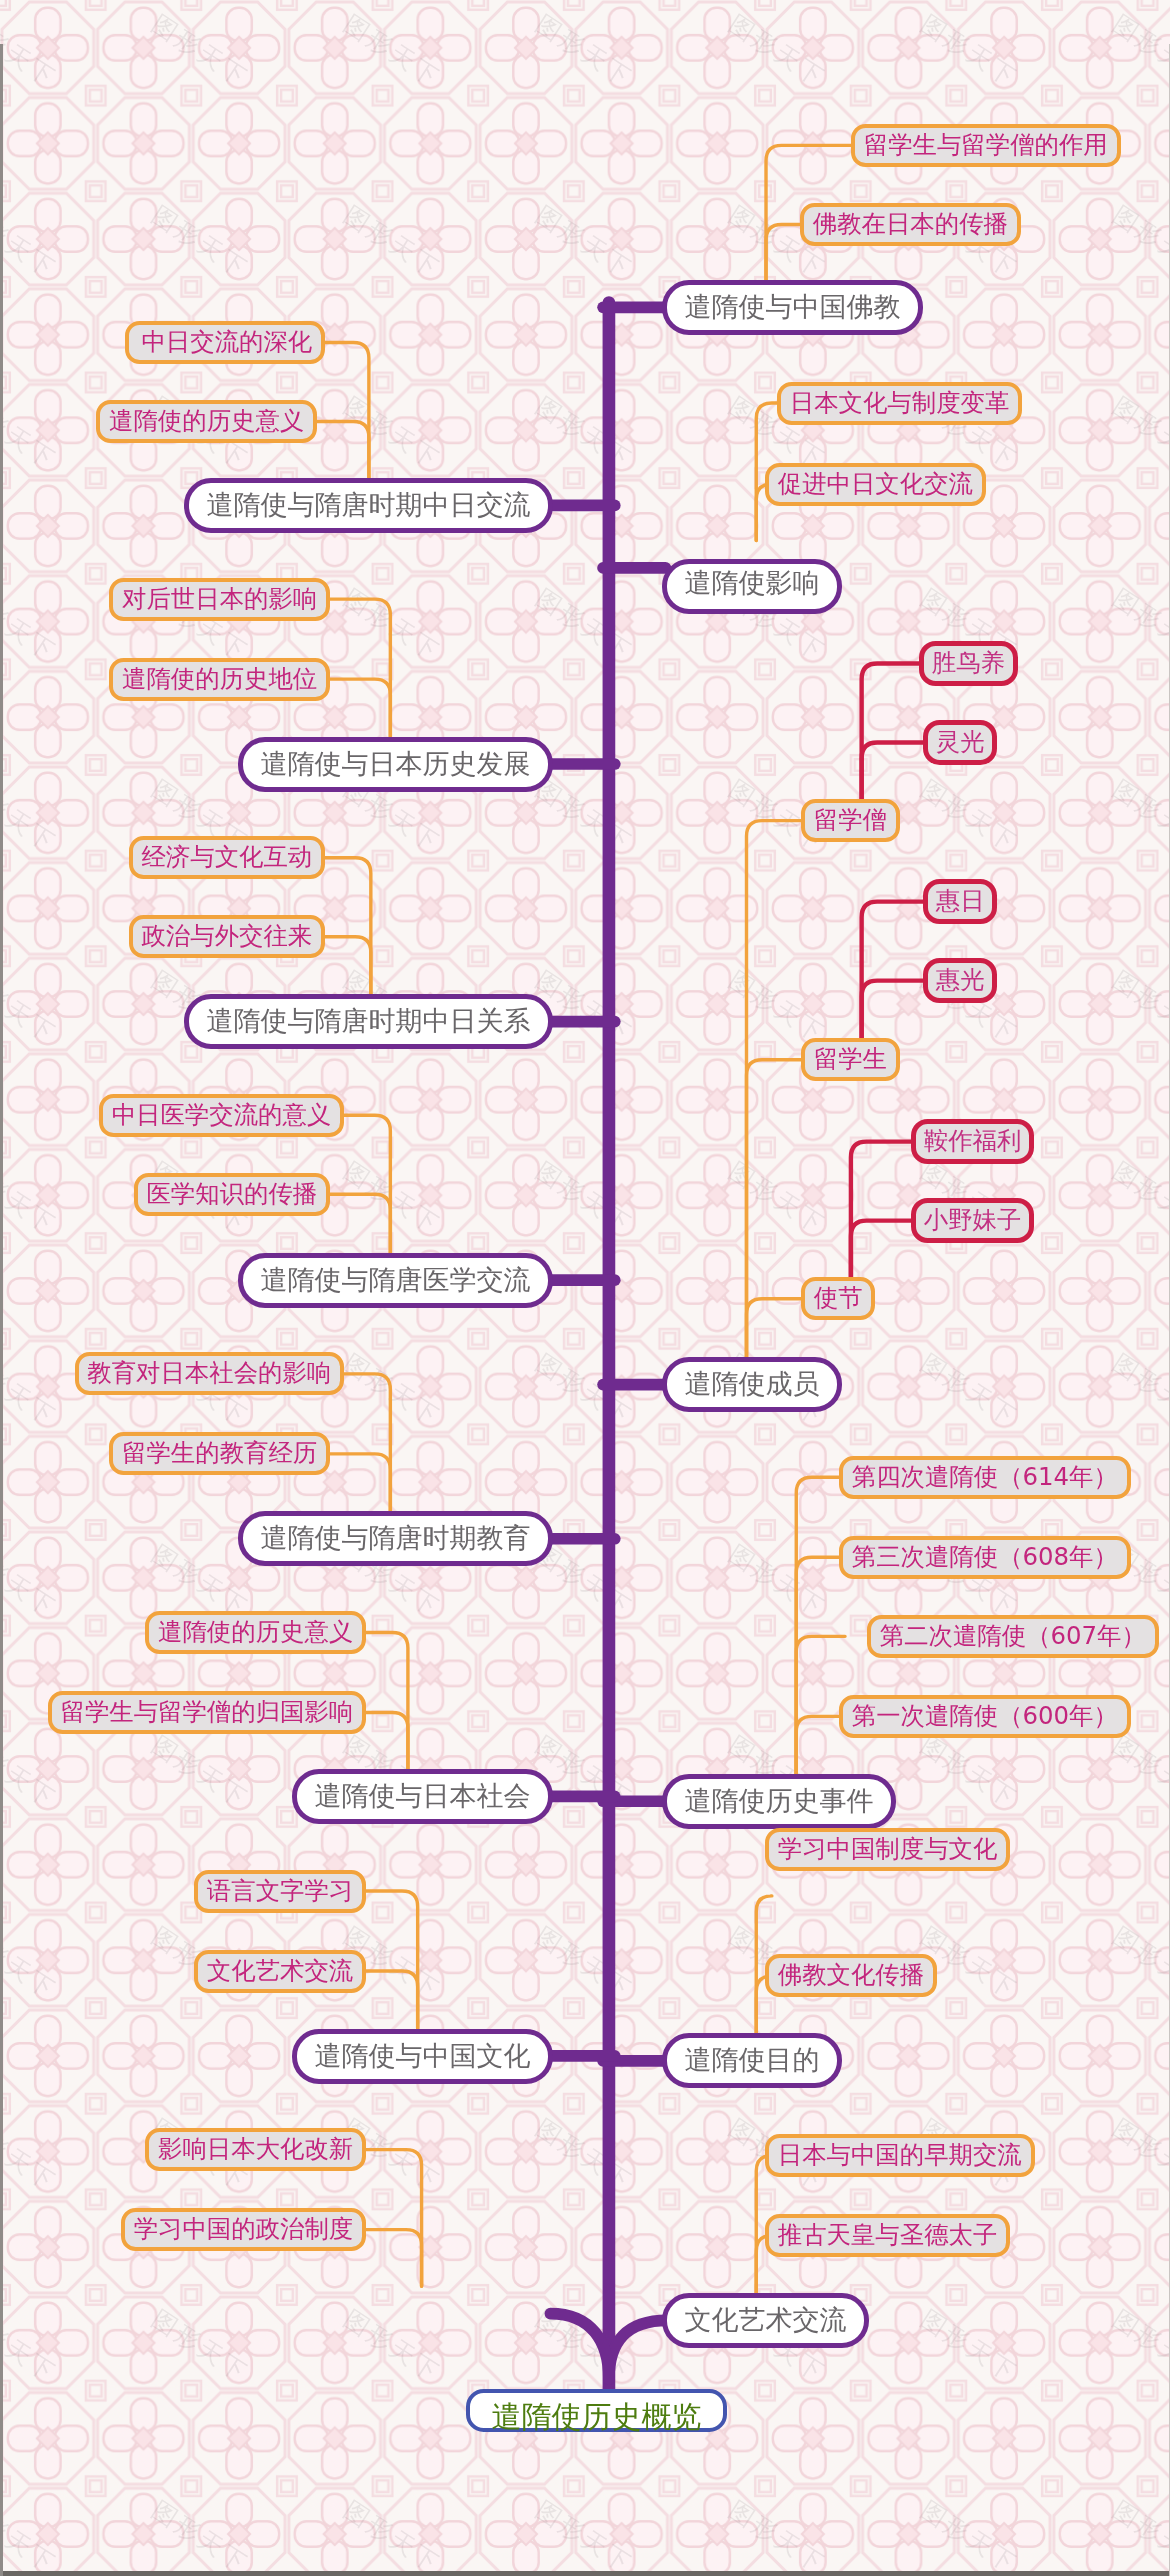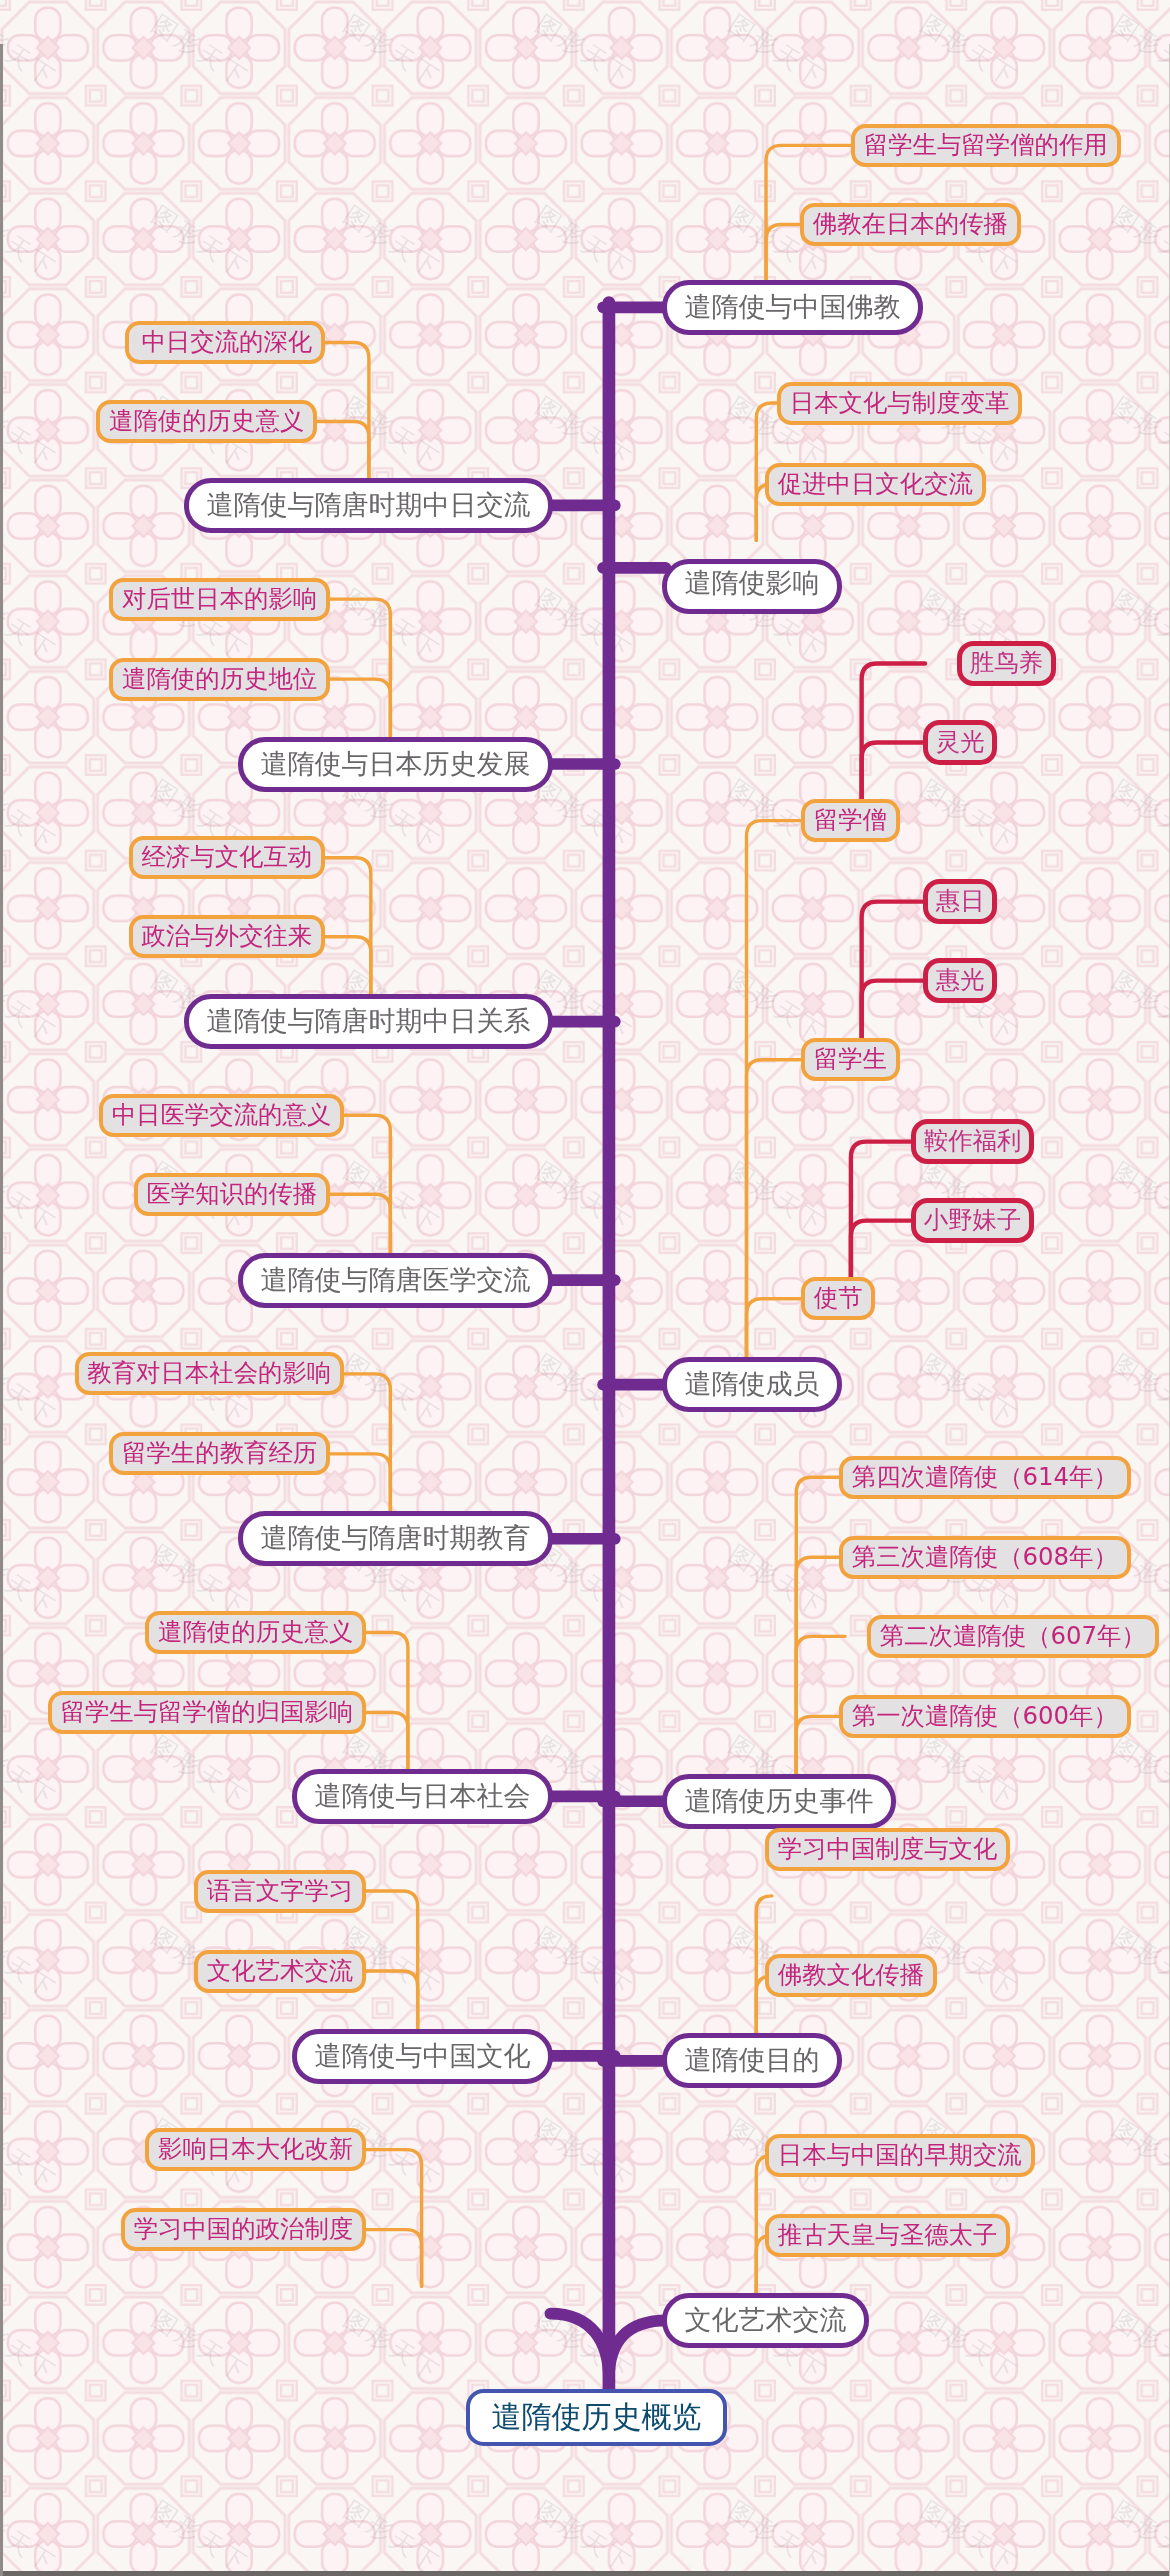--- a/index.html
+++ b/index.html
@@ -25,22 +25,22 @@
   }
   .lvl2{
     height:43px;line-height:33px;border:4.9px solid #f2a33d;border-radius:14.6px;
     padding:0 8.8px;font-size:24.4px;color:#c3257d;background:#e4e1e2;
   }
   .lvl3{
     height:45px;line-height:33px;border:5.9px solid #cd1e46;border-radius:16.6px;
     padding:0 7.8px;font-size:24.4px;color:#c23082;background:#e4e1e2;
   }
   .root{
-    height:57px;line-height:47px;border:4.9px solid #4355af;border-radius:17.6px;
-    padding:0 21.5px;font-size:30px;color:#0c4a6e;background:#ffffff;z-index:4;
+    height:43px;line-height:47px;border:4.9px solid #4355af;border-radius:17.6px;
+    padding:0 21.5px;font-size:30px;color:#4d7c0f;background:#ffffff;z-index:4;
   }
   .edge{position:absolute;z-index:6;}
   #edge-bottom{left:0;right:0;bottom:0;height:4.9px;background:#6b6764;}
   #edge-left{left:0;top:44px;bottom:0;width:2.9px;background:#8f8b88;}
   #edge-right{right:0;top:44px;bottom:0;width:2px;background:#c9c5c2;}
 </style>
 </head>
 <body>
 
 <div id="canvas">
@@ -232,21 +232,21 @@
   <div id="edge-left" class="edge"></div>
   <div id="edge-right" class="edge"></div>
 <div class="node lvl1" style="left: 662px; top: 280px;">遣隋使与中国佛教</div>
     <div class="node lvl2" style="left: 851px; top: 124px;">留学生与留学僧的作用</div>
     <div class="node lvl2" style="left: 800px; top: 203px;">佛教在日本的传播</div>
     <div class="node lvl1" style="left: 662px; top: 559px; font-family: Liberation Mono, monospace;">遣隋使影响</div>
     <div class="node lvl2" style="left: 777px; top: 382px;">日本文化与制度变革</div>
     <div class="node lvl2" style="left: 765px; top: 463px;">促进中日文化交流</div>
     <div class="node lvl1" style="left: 662px; top: 1357px;">遣隋使成员</div>
     <div class="node lvl2" style="left: 801px; top: 799px;">留学僧</div>
-    <div class="node lvl3" style="left: 957px; top: 641px; text-align: right;">胜鸟养</div>
+    <div class="node lvl3" style="left: 919px; top: 641px; text-align: right;">胜鸟养</div>
     <div class="node lvl3" style="left: 923px; top: 720px;">灵光</div>
     <div class="node lvl2" style="left: 801px; top: 1038px;">留学生</div>
     <div class="node lvl3" style="left: 923px; top: 879px;">惠日</div>
     <div class="node lvl3" style="left: 923px; top: 958px;">惠光</div>
     <div class="node lvl2" style="left: 801px; top: 1277px;">使节</div>
     <div class="node lvl3" style="left: 911px; top: 1119px;">鞍作福利</div>
     <div class="node lvl3" style="left: 911px; top: 1198px;">小野妹子</div>
     <div class="node lvl1" style="left: 662px; top: 1774px;">遣隋使历史事件</div>
     <div class="node lvl2" style="left: 839px; top: 1456px;">第四次遣隋使（614年）</div>
     <div class="node lvl2" style="left: 839px; top: 1536px;">第三次遣隋使（608年）</div>

